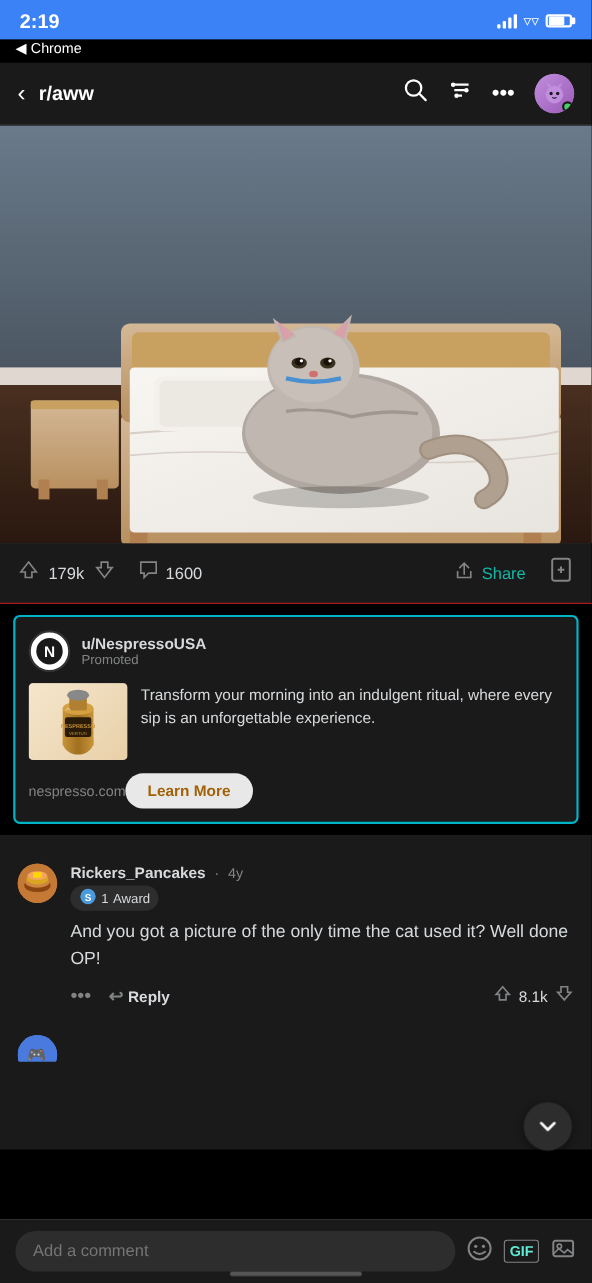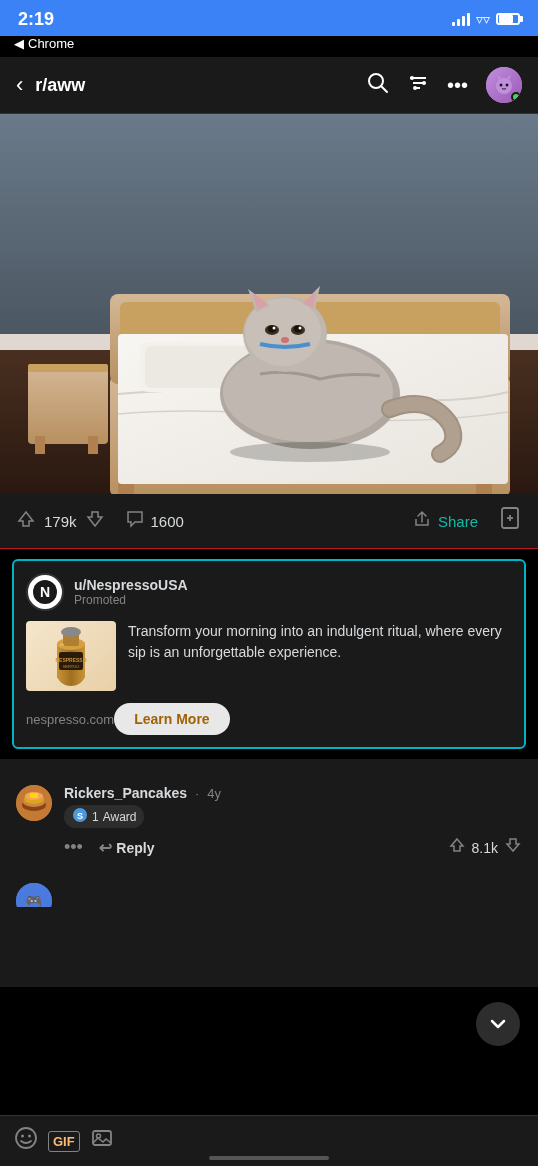--- a/index.html
+++ b/index.html
@@ -734,20 +734,21 @@
       <div class="award-badge">
         <span class="award-icon">
           <svg width="16" height="16" viewBox="0 0 16 16">
             <circle cx="8" cy="8" r="7" fill="#4a9ade"></circle>
             <text x="8" y="12" text-anchor="middle" fill="#fff" font-size="9" font-weight="bold">S</text>
           </svg>
         </span>
         <span>1</span>
         <span>Award</span>
       </div>
+      <p class="comment-text">And you got a picture of the only time the cat used it? Well done OP!</p>
       <div class="comment-actions">
         <span class="comment-action-dots">•••</span>
         <div class="reply-btn">
           <span class="reply-icon">↩</span>
           <span>Reply</span>
         </div>
         <div class="vote-actions">
           <span class="vote-up">
             <svg width="18" height="18" viewBox="0 0 18 18" fill="none">
               <path d="M9 3 L15 10 H12 V15 H6 V10 H3 Z" stroke="#818384" stroke-width="1.5" fill="none"></path>
@@ -776,30 +777,31 @@
   <div class="bottom-spacer"></div>
 </div>
 
 <div class="scroll-down-btn">
   <svg width="22" height="22" viewBox="0 0 22 22" fill="none">
     <path d="M5 8 L11 14 L17 8" stroke="#fff" stroke-width="2.5" stroke-linecap="round" stroke-linejoin="round"></path>
   </svg>
 </div>
 
 <div class="comment-input-bar">
+  <input class="comment-input" type="text" placeholder="Add a comment" style="">
   <div class="input-icons">
     <span class="input-icon">
       <svg width="24" height="24" viewBox="0 0 24 24" fill="none">
         <circle cx="12" cy="12" r="10" stroke="#818384" stroke-width="1.8"></circle>
         <circle cx="8.5" cy="10" r="1.5" fill="#818384"></circle>
         <circle cx="15.5" cy="10" r="1.5" fill="#818384"></circle>
         <path d="M7 15 Q12 19 17 15" stroke="#818384" stroke-width="1.8" fill="none" stroke-linecap="round"></path>
       </svg>
     </span>
-    <span class="input-icon" style="font-size:13px; font-weight:700; color:#fdba74; border: 1.5px solid #818384; padding: 2px 4px; border-radius: 3px;">GIF</span>
+    <span class="input-icon" style="font-size:13px; font-weight:700; color:#5eead4; border: 1.5px solid #818384; padding: 2px 4px; border-radius: 3px;">GIF</span>
     <span class="input-icon">
       <svg width="24" height="24" viewBox="0 0 24 24" fill="none">
         <rect x="3" y="5" width="18" height="14" rx="2" stroke="#818384" stroke-width="1.8"></rect>
         <circle cx="8.5" cy="10" r="2" stroke="#818384" stroke-width="1.5"></circle>
         <path d="M3 17 L8 12 L13 16 L16 13 L21 17" stroke="#818384" stroke-width="1.5" fill="none"></path>
       </svg>
     </span>
   </div>
 </div>
 

